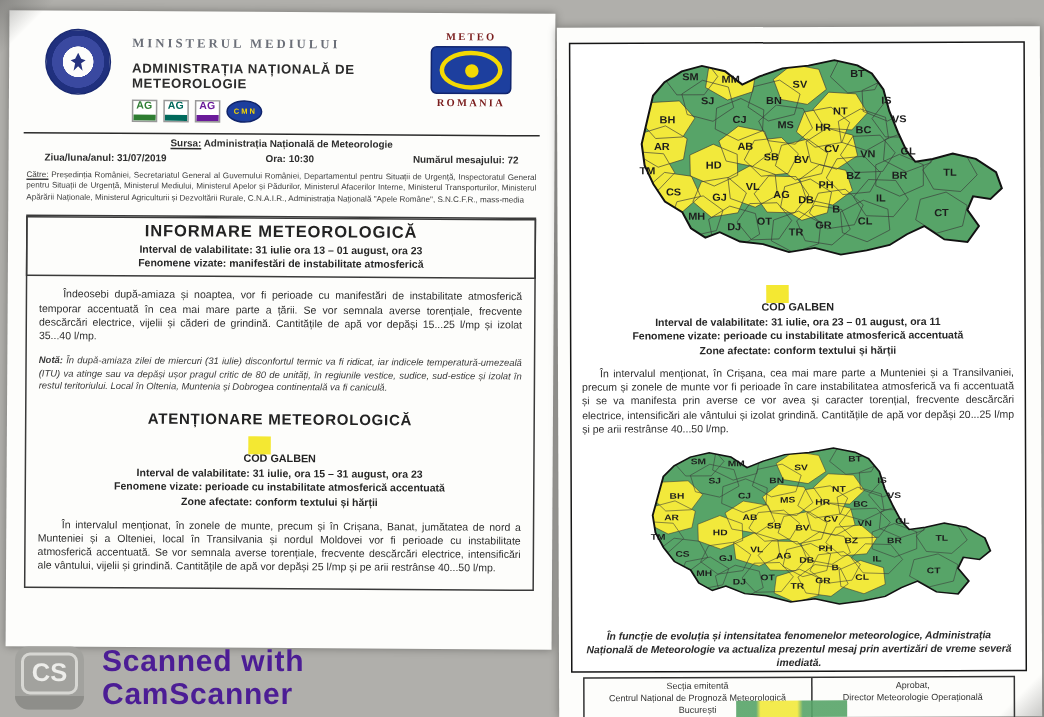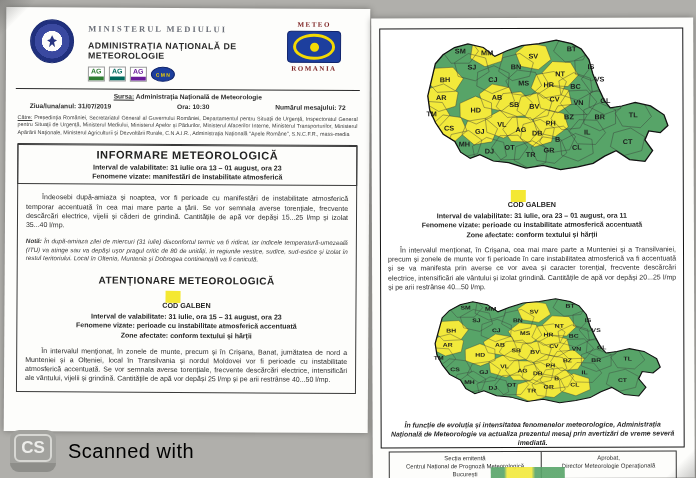--- a/index.html
+++ b/index.html
@@ -66,21 +66,21 @@
   .sign-table{display:grid;grid-template-columns:53% 47%;border:1px solid #333;margin-top:3px;}
   .sign-cell{border-right:1px solid #333;text-align:center;font-size:6px;color:#333;padding:2px 2px 1px 2px;line-height:1.35;}
   .sign-cell:last-child{border-right:0;}
 
   
   .watermark{position:absolute;left:10px;top:430px;display:flex;align-items:center;gap:12px;z-index:6;}
   .cs-badge{width:46px;height:42px;background:#a2a29e;border-radius:9px;position:relative;}
   .cs-badge::after{content:"";position:absolute;left:0;right:0;bottom:0;height:9px;background:#8e8e8a;border-radius:0 0 9px 9px;}
   .cs-inner{position:absolute;left:4px;top:4px;right:4px;bottom:10px;border:2.5px solid #d7d7d3;border-radius:6px;
             display:flex;align-items:center;justify-content:center;font-weight:bold;font-size:17px;color:#ededea;}
-  .wm-text{font-size:20px;color:#000000;line-height:1.12;letter-spacing:.5px;}
+  .wm-text{font-size:20px;color:#4c1d95;line-height:1.12;letter-spacing:.5px;font-weight:bold;}
   .frag{position:absolute;left:118px;bottom:0;width:74px;height:11px;
         background:linear-gradient(90deg,#57a468 0 18%,#f2e93b 22% 55%,#57a468 60% 100%);opacity:.9;}
 </style>
 </head>
 <body>
 
 <div class="sheet" id="sheet-left">
 
   <div class="hdr">
     <div class="seal">
@@ -447,14 +447,15 @@
   </div>
   <div class="frag"></div>
 </div>
 
 <div class="watermark">
   <div class="cs-badge">
     <div class="cs-inner">CS</div>
   </div>
   <div class="wm-text">
     <div>Scanned with</div>
+    <div>CamScanner</div>
   </div>
 </div>
 
 </body></html>

